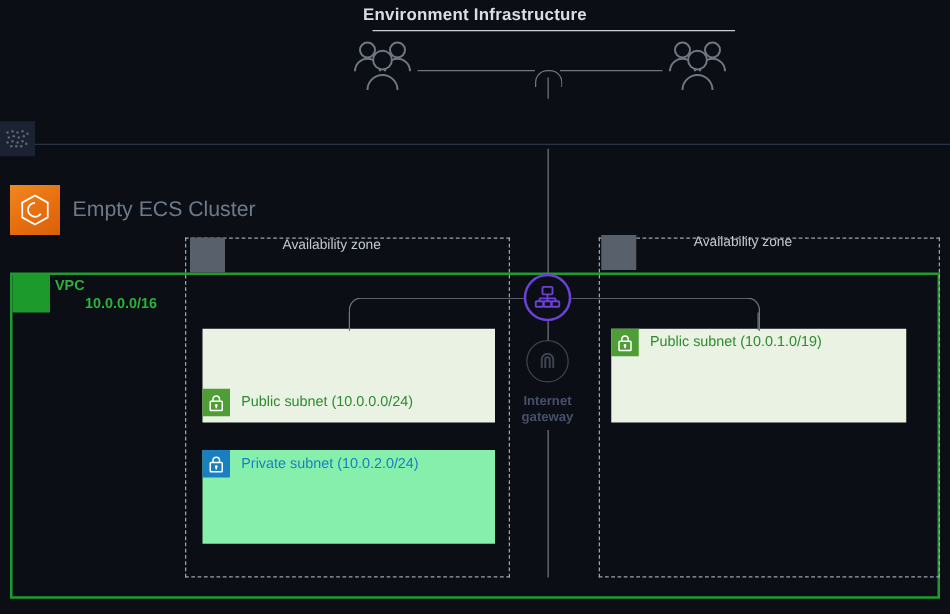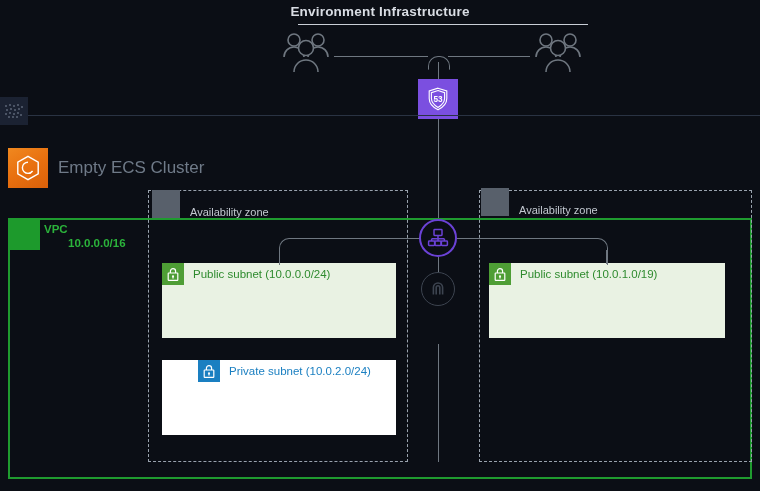--- a/index.html
+++ b/index.html
@@ -70,27 +70,27 @@
     border:2px solid #1f9b2f;box-sizing:border-box;background:transparent;
   }
   .vpc-tab{left:10px;top:220px;width:30px;height:30px;background:#1d9a2c;}
   .vpc-label{left:44px;top:222px;color:#2bb33b;font-size:11.5px;line-height:14px;font-weight:bold;}
   .vpc-cidr{color:#2bb33b;font-weight:bold;margin-left:24px;}
 
   
   .az-box{
     border:1px dashed #9aa3ae;box-sizing:border-box;background:transparent;
   }
-  .az-head{display:flex;align-items:flex-end;}
+  .az-head{display:flex;align-items:flex-start;gap:36px;}
   .az-text{margin-left:10px;color:#c3c9d1;font-size:11px;}
 
   
   .subnet{box-sizing:border-box;}
   .subnet-pub{background:#e9f2e3;}
-  .subnet-priv{background:#ffffff;padding-left:36px;}
+  .subnet-priv{background:#86efac;}
   .sub-head{display:flex;align-items:center;}
   .sub-label{margin-left:9px;font-size:11.5px;}
   .lbl-green{color:#2e8b2e;}
   .lbl-blue{color:#1a7fc1;}
 
   
   .router-circle{
     width:38px;height:38px;border-radius:50%;border:2px solid #6b42d6;
     box-sizing:border-box;display:flex;align-items:center;justify-content:center;
     background:#0b0e15;
@@ -135,27 +135,20 @@
   </div>
 
   <div class="abs ln ln-h" style="left:334px;top:56px;width:94px;"></div>
   <div class="abs curve" style="left:428px;top:56px;width:10px;height:12px;"></div>
 
   <div class="abs ln ln-h" style="left:448px;top:56px;width:82px;"></div>
   <div class="abs curve-r" style="left:438px;top:56px;width:10px;height:12px;"></div>
 
   <div class="abs ln ln-v" style="left:438px;top:62px;height:17px;"></div>
 
-  <div class="abs r53" style="left:418px;top:79px;">
-    <svg width="26" height="26" viewBox="0 0 26 26" fill="none" stroke="#ffffff" stroke-width="1.1">
-      <path d="M13 2.2 L21.8 5 v7.4c0 5-4.2 9-8.8 11.4C8.4 21.4 4.2 17.4 4.2 12.4V5z"></path>
-      <path d="M13 4.6 L19.6 6.7v5.6c0 4-3.3 7.2-6.6 9.2-3.3-2-6.6-5.2-6.6-9.2V6.7z"></path>
-      <text x="13" y="16.3" font-family="Liberation Sans, sans-serif" font-size="8.2" font-weight="bold" fill="#ffffff" stroke="none" text-anchor="middle">53</text>
-    </svg>
-  </div>
 
   <div class="abs ln ln-v" style="left:438px;top:119px;height:100px;"></div>
 
   <div class="abs top-divider"></div>
 
   <div class="abs region-dots" style="left:0px;top:97px;">
     <svg width="20" height="16" viewBox="0 0 20 16" fill="#5b6576">
       <circle cx="2" cy="3" r="1"></circle>
         <circle cx="6" cy="2" r="1"></circle>
         <circle cx="10" cy="3" r="1"></circle>
@@ -193,21 +186,21 @@
     <div class="vpc-cidr">10.0.0.0/16</div>
   </div>
 
   <div class="abs az-box" style="left:148px;top:190px;width:260px;height:272px;"></div>
   <div class="abs az-head" style="left:152px;top:190px;">
     <div class="az-icon"></div>
     <div class="az-text">Availability zone</div>
   </div>
 
   <div class="abs subnet subnet-pub" style="left:162px;top:263px;width:234px;height:75px;">
-    <div class="sub-head" style="padding:0;">
+    <div class="sub-head" style="padding:0;margin-top:48px;">
       <div class="lock-green">
         <svg width="14" height="15" viewBox="0 0 14 15" fill="none" stroke="#ffffff" stroke-width="1.2">
           <rect x="2.2" y="6" width="9.6" height="7.4" rx="0.6"></rect>
           <path d="M4.4 6V4.3a2.6 2.6 0 0 1 5.2 0V6"></path>
           <circle cx="7" cy="9.3" r="1.1" fill="#ffffff" stroke="none"></circle>
           <path d="M7 9.8v1.8"></path>
         </svg>
       </div>
       <div class="sub-label lbl-green">Public subnet (10.0.0.0/24)</div>
     </div>
@@ -263,19 +256,23 @@
 
   <div class="abs ln ln-v" style="left:438px;top:257px;height:16px;"></div>
 
   <div class="abs igw-circle" style="left:421px;top:272px;">
     <svg width="20" height="20" viewBox="0 0 20 20" fill="none" stroke="#3d4450" stroke-width="1.6">
       <path d="M5.4 15.4V8.6a4.6 4.6 0 0 1 9.2 0v6.8"></path>
       <path d="M8.2 15.4V8.6a1.8 1.8 0 0 1 3.6 0v6.8"></path>
     </svg>
   </div>
 
+  <div class="abs igw-label" style="left:393px;top:315px;">
+    <div>Internet</div>
+    <div>gateway</div>
+  </div>
 
   <div class="abs ln ln-v" style="left:438px;top:344px;height:118px;"></div>
 
   <div class="abs ln ln-v" style="left:279px;top:250px;height:14px;"></div>
   <div class="abs ln ln-v" style="left:606px;top:250px;height:14px;"></div>
 
 </div>
 
 </body></html>

